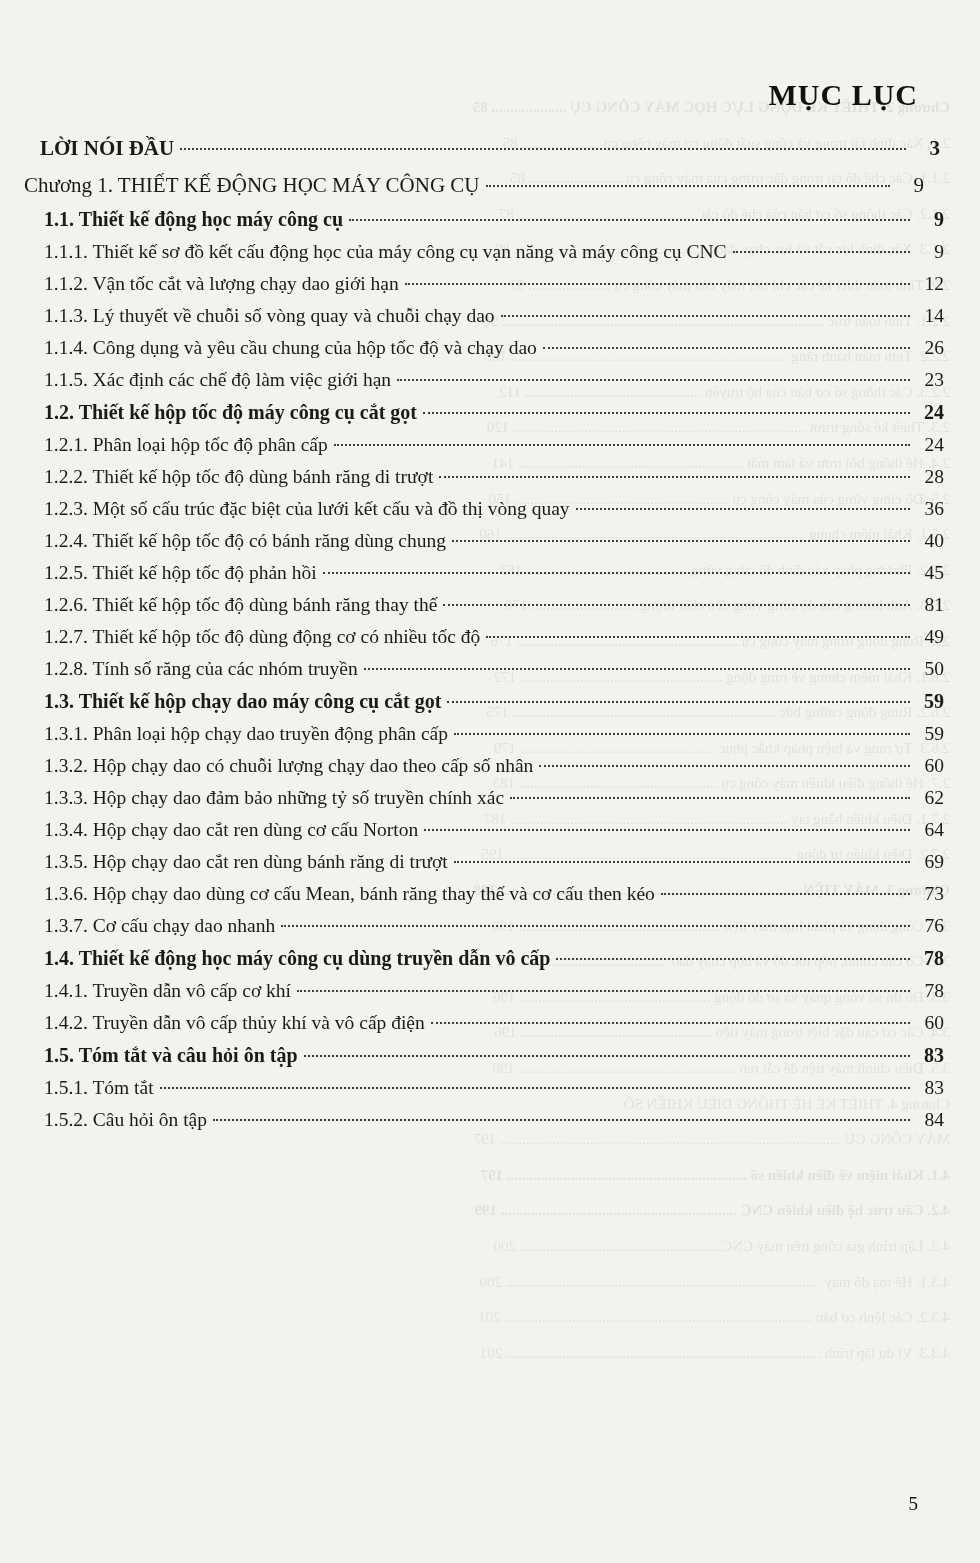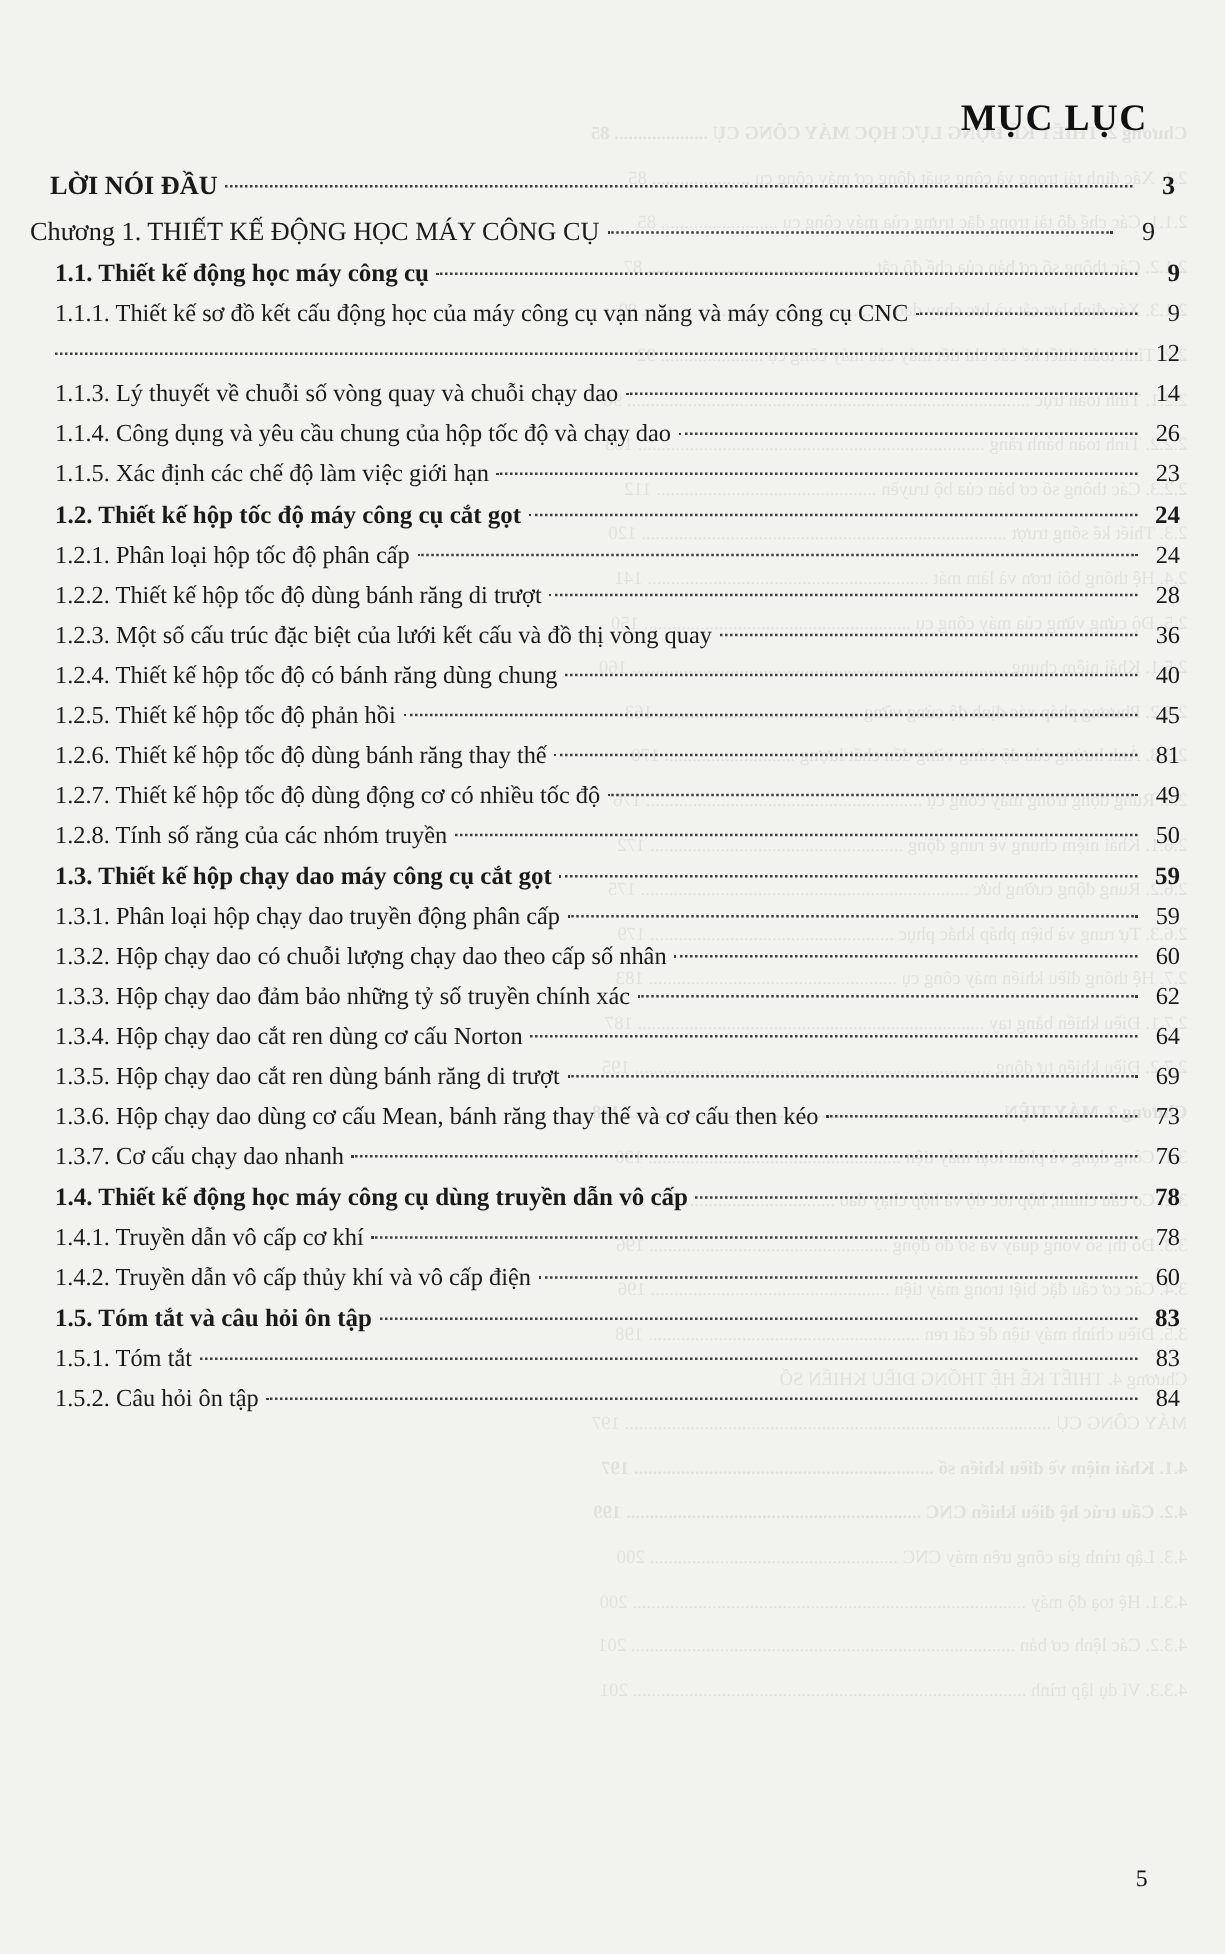--- a/index.html
+++ b/index.html
@@ -159,20 +159,21 @@
         <span class="lbl">1.1. Thiết kế động học máy công cụ</span>
         <span class="dots"></span>
         <span class="pg">9</span>
       </div>
       <div class="row lvl-sub">
         <span class="lbl">1.1.1. Thiết kế sơ đồ kết cấu động học của máy công cụ vạn năng và máy công cụ CNC</span>
         <span class="dots"></span>
         <span class="pg">9</span>
       </div>
       <div class="row lvl-sub">
+        <span class="lbl">1.1.2. Vận tốc cắt và lượng chạy dao giới hạn</span>
         <span class="dots"></span>
         <span class="pg">12</span>
       </div>
       <div class="row lvl-sub">
         <span class="lbl">1.1.3. Lý thuyết về chuỗi số vòng quay và chuỗi chạy dao</span>
         <span class="dots"></span>
         <span class="pg">14</span>
       </div>
       <div class="row lvl-sub">
         <span class="lbl">1.1.4. Công dụng và yêu cầu chung của hộp tốc độ và chạy dao</span>

